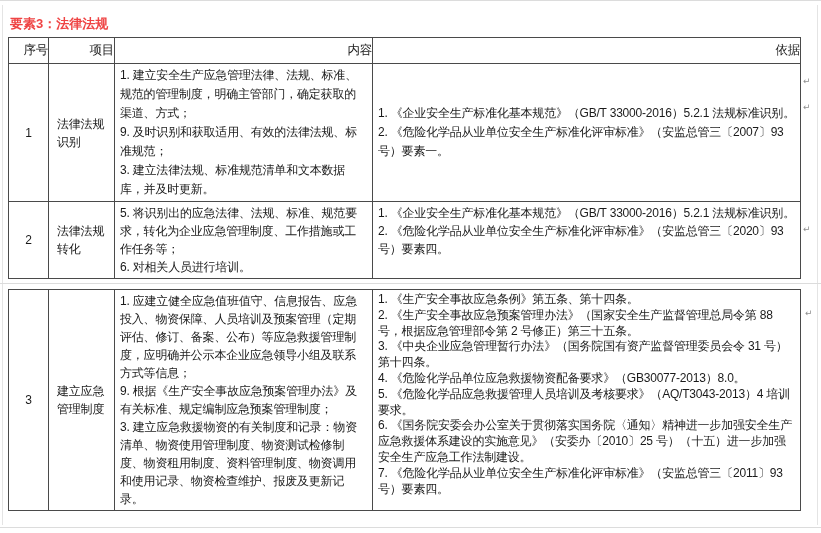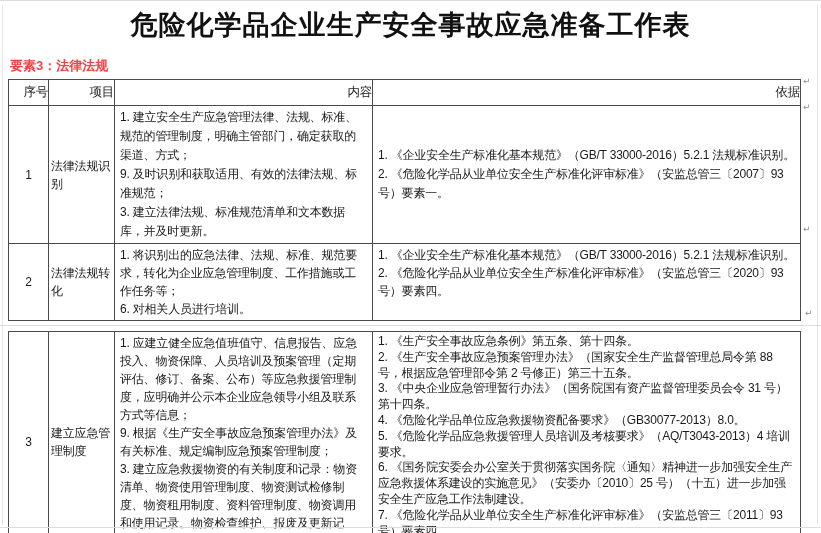--- a/index.html
+++ b/index.html
@@ -70,21 +70,21 @@
     vertical-align: middle;
     font-size: 12.5px;
   }
 
   td.no {
     text-align: center;
     vertical-align: middle;
   }
   td.item {
     vertical-align: middle;
-    padding: 2px 2px;
+    padding: 2px 8px;
     line-height: 18px;
   }
   td.content, td.basis { padding: 2px 5px; }
 
   .v-top { vertical-align: top; }
   .v-mid { vertical-align: middle; }
 
   .lh19 .para { line-height: 19px; }
   .lh18 .para { line-height: 18px; }
   .lh16 .para { line-height: 15.8px; }
@@ -107,21 +107,20 @@
   }
 </style>
 </head>
 <body>
 
 <div class="doc">
   <div class="page-edge-left"></div>
   <div class="page-edge-right"></div>
   <div class="page-edge-bottom"></div>
 
-  <div class="title">危险化学品企业生产安全事故应急准备工作表</div>
 
   <div class="section-label">要素3：法律法规</div>
 
   <table>
     <colgroup>
       <col class="col-no">
         <col class="col-item">
         <col class="col-content">
         <col class="col-basis">
     </colgroup>
@@ -144,21 +143,21 @@
           </td>
         <td class="basis lh19 v-mid">
             <div class="para">1. 《企业安全生产标准化基本规范》（GB/T 33000-2016）5.2.1 法规标准识别。</div>
             <div class="para">2. 《危险化学品从业单位安全生产标准化评审标准》（安监总管三〔2007〕93 号）要素一。</div>
           </td>
       </tr>
       <tr class="row2">
         <td class="no">2</td>
         <td class="item">法律法规转化</td>
         <td class="content lh18 v-top">
-            <div class="para">1. 将识别出的应急法律、法规、标准、规范要求，转化为企业应急管理制度、工作措施或工作任务等；</div>
+            <div class="para">5. 将识别出的应急法律、法规、标准、规范要求，转化为企业应急管理制度、工作措施或工作任务等；</div>
             <div class="para">6. 对相关人员进行培训。</div>
           </td>
         <td class="basis lh18 v-top">
             <div class="para">1. 《企业安全生产标准化基本规范》（GB/T 33000-2016）5.2.1 法规标准识别。</div>
             <div class="para">2. 《危险化学品从业单位安全生产标准化评审标准》（安监总管三〔2020〕93 号）要素四。</div>
           </td>
       </tr>
     </tbody>
   </table>
 

